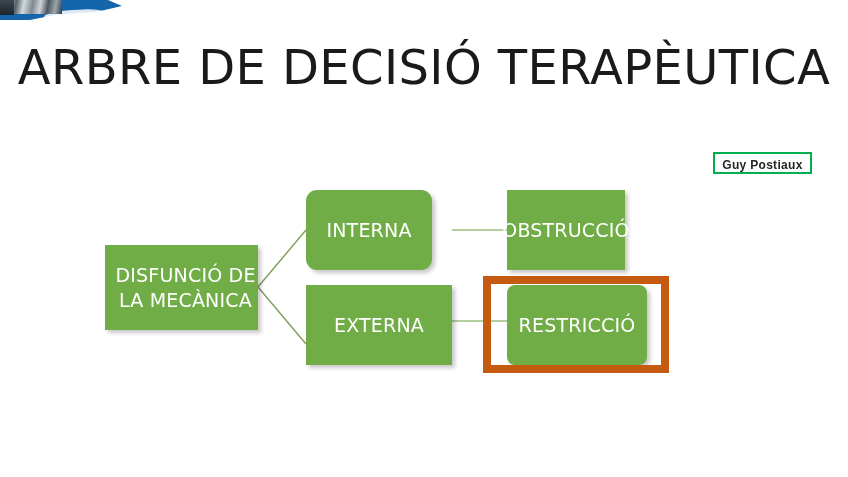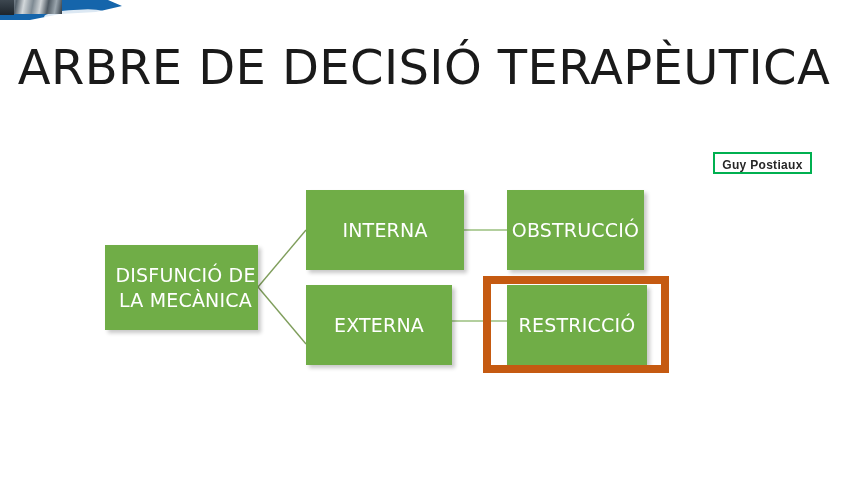--- a/index.html
+++ b/index.html
@@ -126,24 +126,24 @@
     line-height: 25px;
     font-family: "DejaVu Sans", sans-serif;
     font-weight: 400;
     letter-spacing: .2px;
     box-sizing: border-box;
     box-shadow: 3px 3px 4px rgba(0,0,0,.22);
   }
   .node .node-label { display: block; white-space: pre-line; }
 
   #node-root       { left: 105px; top: 245px; width: 153px; height: 85px; }
-  #node-interna    { left: 306px; top: 190px; width: 158px; height: 80px; }
+  #node-interna    { left: 306px; top: 190px; width: 126px; height: 80px; border-radius: 11px; }
   #node-externa    { left: 306px; top: 285px; width: 146px; height: 80px; }
-  #node-obstruccio { left: 507px; top: 190px; width: 137px; height: 80px; }
-  #node-restriccio { left: 507px; top: 285px; width: 140px; height: 80px; }
+  #node-obstruccio { left: 507px; top: 190px; width: 118px; height: 80px; }
+  #node-restriccio { left: 507px; top: 285px; width: 140px; height: 80px; border-radius: 8px; }
 
   #node-root .node-label { text-align: center; padding-left: 8px; }
 
   
   #highlight-frame {
     position: absolute;
     left: 483px;
     top: 276px;
     width: 186px;
     height: 97px;

